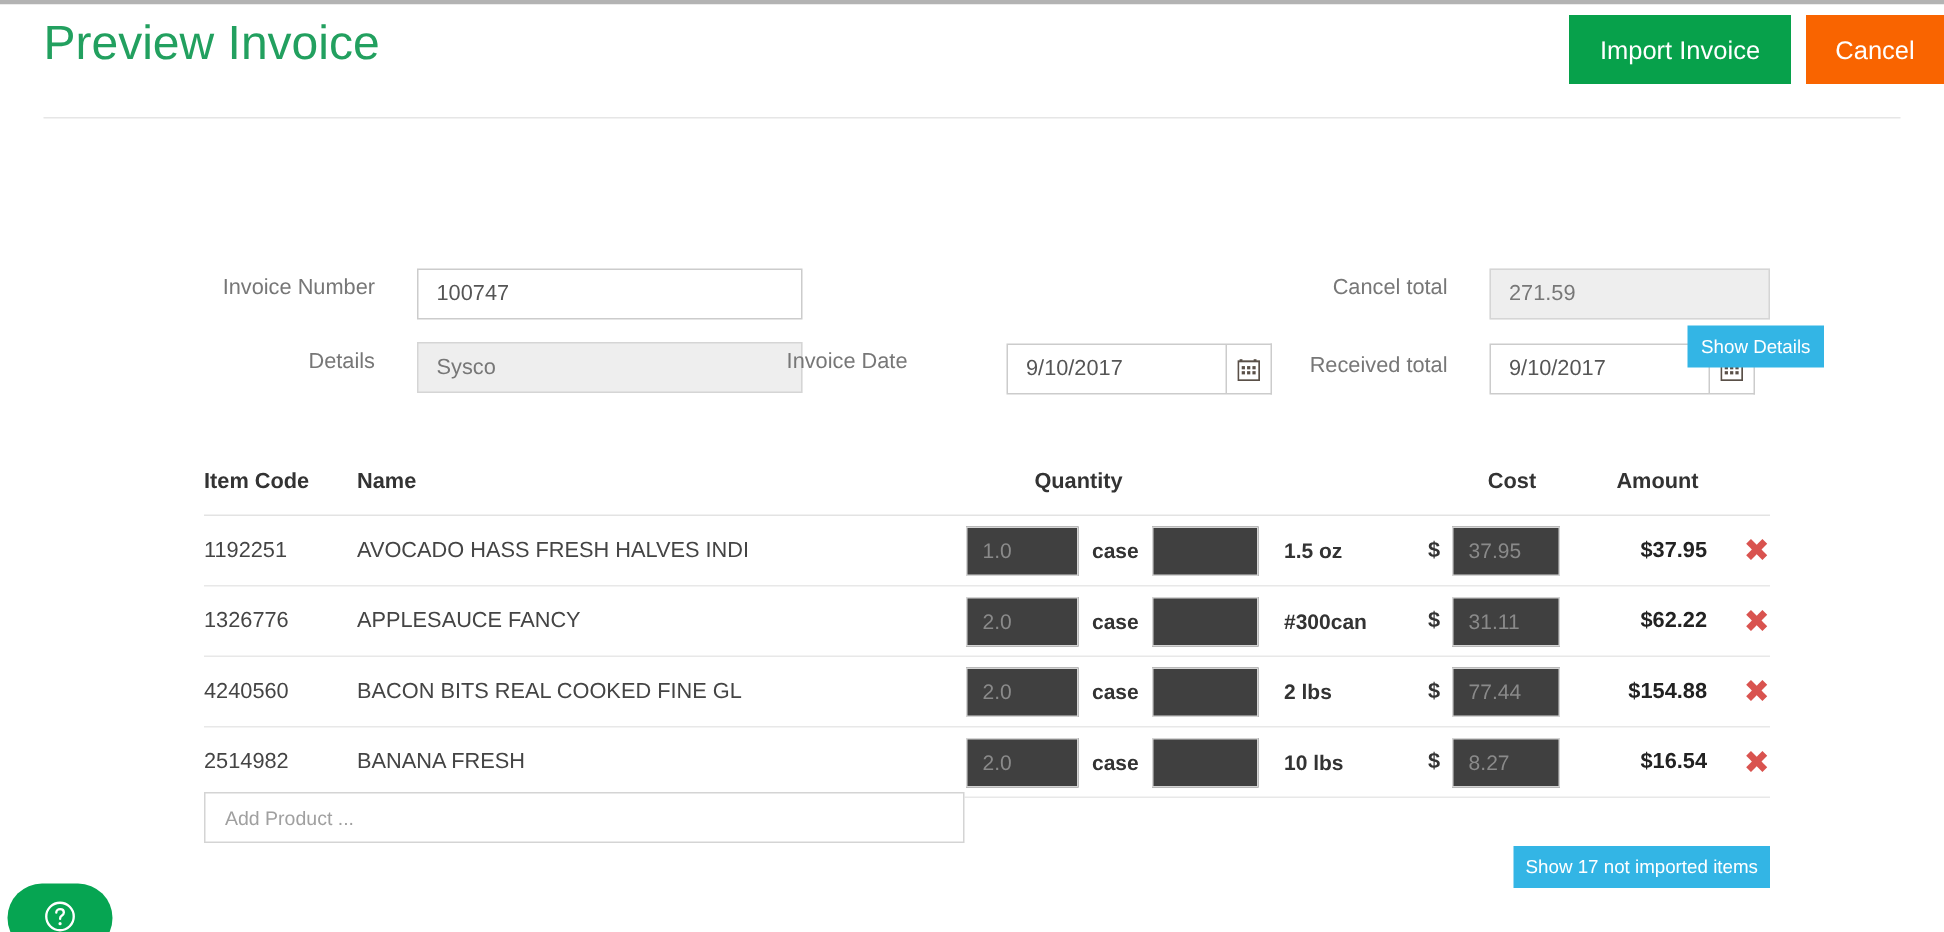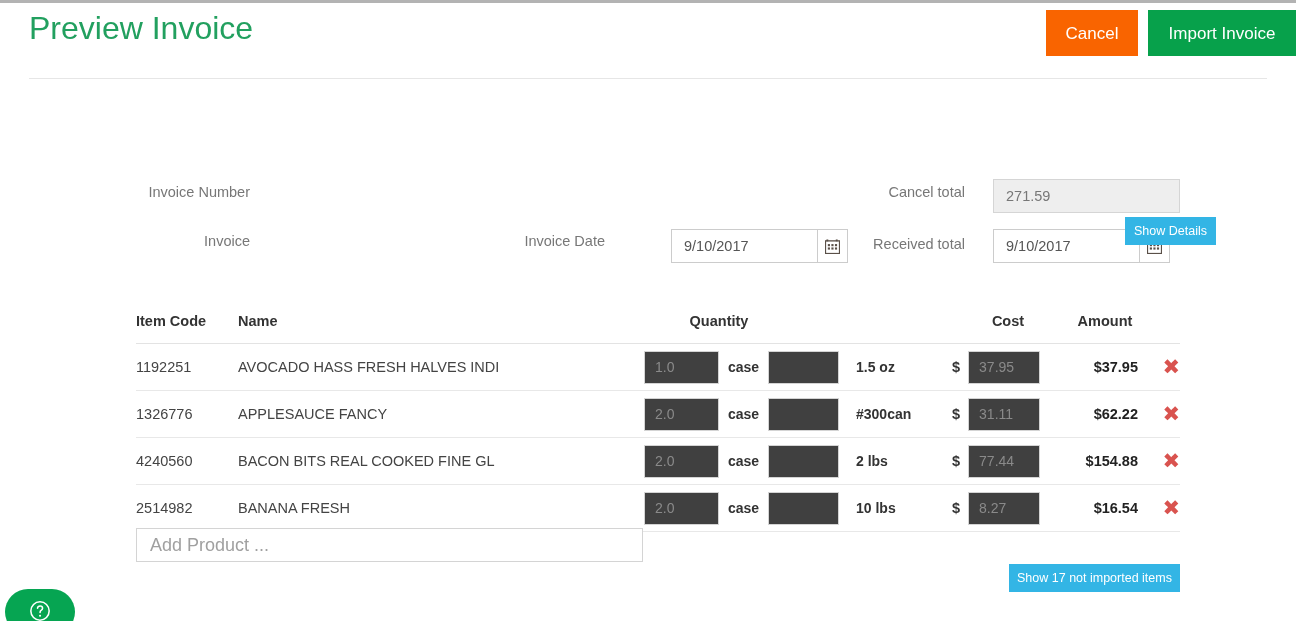--- a/index.html
+++ b/index.html
@@ -201,21 +201,21 @@
     line-height: 1; padding: 0; font-family: "DejaVu Sans", sans-serif;
   }
 
   .add-product {
     position: absolute;
     left: 136px; top: 525px;
     width: 507px; height: 34px;
     border: 1px solid #d4d4d4;
     background: #fff;
     font-family: "Liberation Sans", sans-serif;
-    font-size: 18px;
+    font-size: 13px;
     color: #555;
     padding: 0 13px;
     outline: none;
   }
   .add-product::placeholder { color: #a0a0a0; }
 
   .btn-show-not-imported {
     position: absolute;
     left: 1009px; top: 561px;
     width: 171px; height: 28px;
@@ -241,31 +241,33 @@
 </head>
 <body>
 
 <div class="top-chrome"></div>
 
 <div class="page">
 
   <div class="page-header">
     <div class="page-title">Preview Invoice</div>
     <div class="header-actions">
+      <button class="btn btn-import">Import Invoice</button>
       <button class="btn btn-cancel">Cancel</button>
-      <button class="btn btn-import">Import Invoice</button>
     </div>
     <div class="header-rule"></div>
   </div>
 
   <div class="form-area">
 
     <label class="fld-label" id="lbl-invoice-number">Invoice Number</label>
-
-    <label class="fld-label" id="lbl-vendor">Invoice</label>
+    <input class="inp" id="in-invoice-number" value="100747" style="">
+
+    <label class="fld-label" id="lbl-vendor">Details</label>
+    <input class="inp readonly" id="in-vendor" readonly="" value="Sysco" style="">
 
     <label class="fld-label" id="lbl-invoice-date">Invoice Date</label>
     <input class="inp" id="in-invoice-date" value="9/10/2017" style="">
     <button class="cal-btn" id="cal-invoice-date">
       <svg width="15" height="15" viewBox="0 0 16 16" aria-hidden="true">
         <rect x="1.5" y="0.5" width="2" height="2" fill="#5a5048"></rect>
         <rect x="11.5" y="0.5" width="2" height="2" fill="#5a5048"></rect>
         <rect x="0.5" y="2" width="15" height="13.5" fill="none" stroke="#5a5048" stroke-width="1.4"></rect>
         <rect x="3" y="5.4" width="2.3" height="2.3" fill="#5a5048"></rect>
         <rect x="6.8" y="5.4" width="2.3" height="2.3" fill="#5a5048"></rect>

